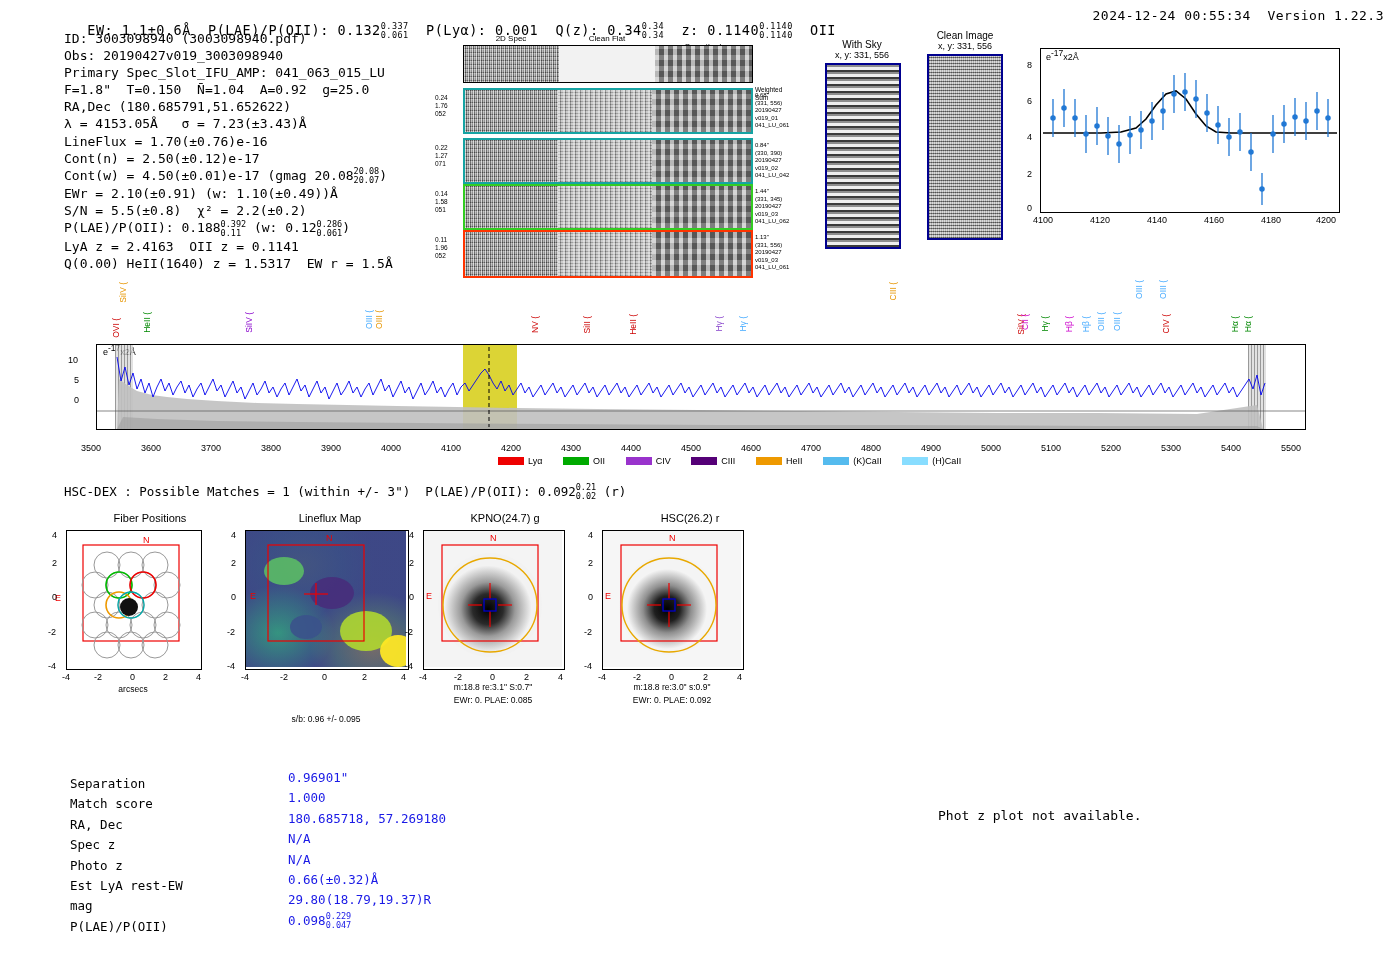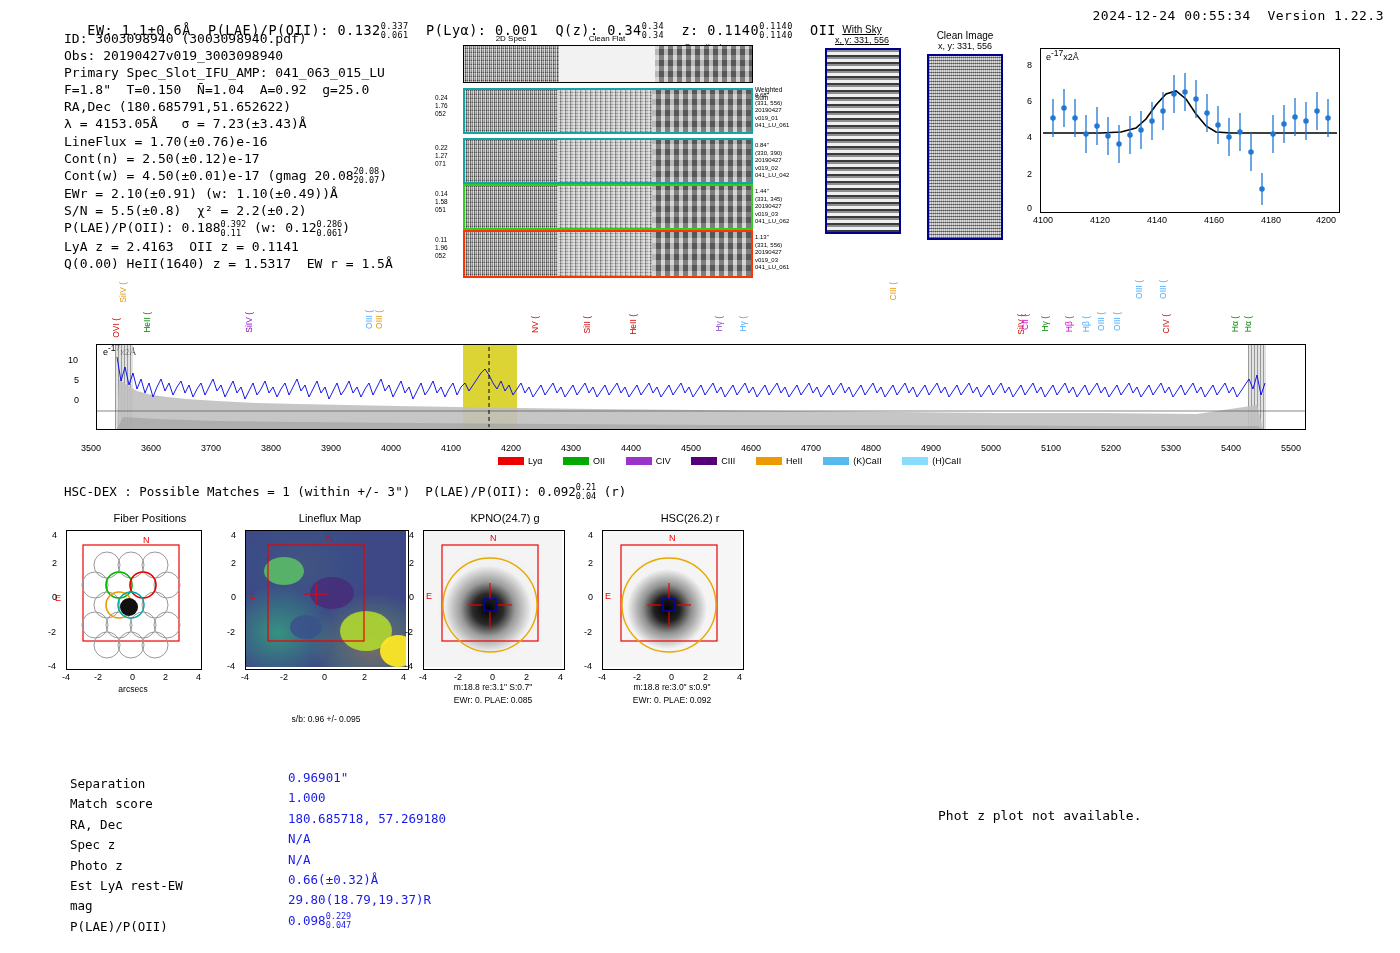--- a/index.html
+++ b/index.html
@@ -184,21 +184,21 @@
   </div>
   <div class="abs rowlabelR" style="left:292px;top:200px;">
     <div>1.13"</div>
     <div>(331, 556)</div>
     <div>20190427</div>
     <div>v019_03</div>
     <div>041_LU_061</div>
   </div>
 </div>
 
-<div class="abs" style="left:823px;top:24px;width:78px;text-decoration:underline;">
+<div class="abs" style="left:823px;top:39px;width:78px;">
   <div class="smalltitle" style="font-size:10px;">With Sky</div>
   <div class="smallcap" style="font-size:9px;">x, y: 331, 556</div>
   <div class="sky" style="margin-top:3px;width:72px;height:182px;border:2px solid #00008f;margin-left:2px;"></div>
 </div>
 <div class="abs" style="left:925px;top:30px;width:80px;">
   <div class="smalltitle" style="font-size:10px;">Clean Image</div>
   <div class="smallcap" style="font-size:9px;">x, y: 331, 556</div>
   <div class="cleanimg" style="margin-top:3px;width:72px;height:182px;border:2px solid #00008f;margin-left:2px;"></div>
 </div>
 
@@ -428,21 +428,21 @@
   <span class="legitem">
       <span class="legswatch" style="background:#55bbee;"></span>
       <span>(K)CaII</span>
     </span>
   <span class="legitem">
       <span class="legswatch" style="background:#88ddff;"></span>
       <span>(H)CaII</span>
     </span>
 </div>
 
-<div class="abs mono" style="left:64px;top:483px;font-size:12.5px;white-space:pre;"><span>HSC-DEX : Possible Matches = 1 (within +/- 3")  P(LAE)/P(OII): 0.092</span><span class="frac"><span>0.21</span><br><span>0.04</span></span> <span>(r)</span></div>
+<div class="abs mono" style="left:64px;top:483px;font-size:12.5px;white-space:pre;"><span>HSC-DEX : Possible Matches = 1 (within +/- 3")  P(LAE)/P(OII): 0.092</span><span class="frac"><span>0.21</span><br><span>0.02</span></span> <span>(r)</span></div>
 
 <div class="abs" style="left:60px;top:512px;width:180px;">
   <div class="smalltitle">Fiber Positions</div>
 </div>
 <div class="panelbox" style="left:66px;top:530px;width:134px;height:138px;">
   <svg width="132" height="136" viewBox="0 0 132 136" style="position:absolute;left:0;top:0;">
     <rect x="16" y="14" width="96" height="96" fill="none" stroke="#ee0000" stroke-width="1.2"></rect>
     <g fill="none" stroke="#999" stroke-width="1">
       <circle cx="40" cy="34" r="13"></circle>
         <circle cx="64" cy="34" r="13"></circle>

